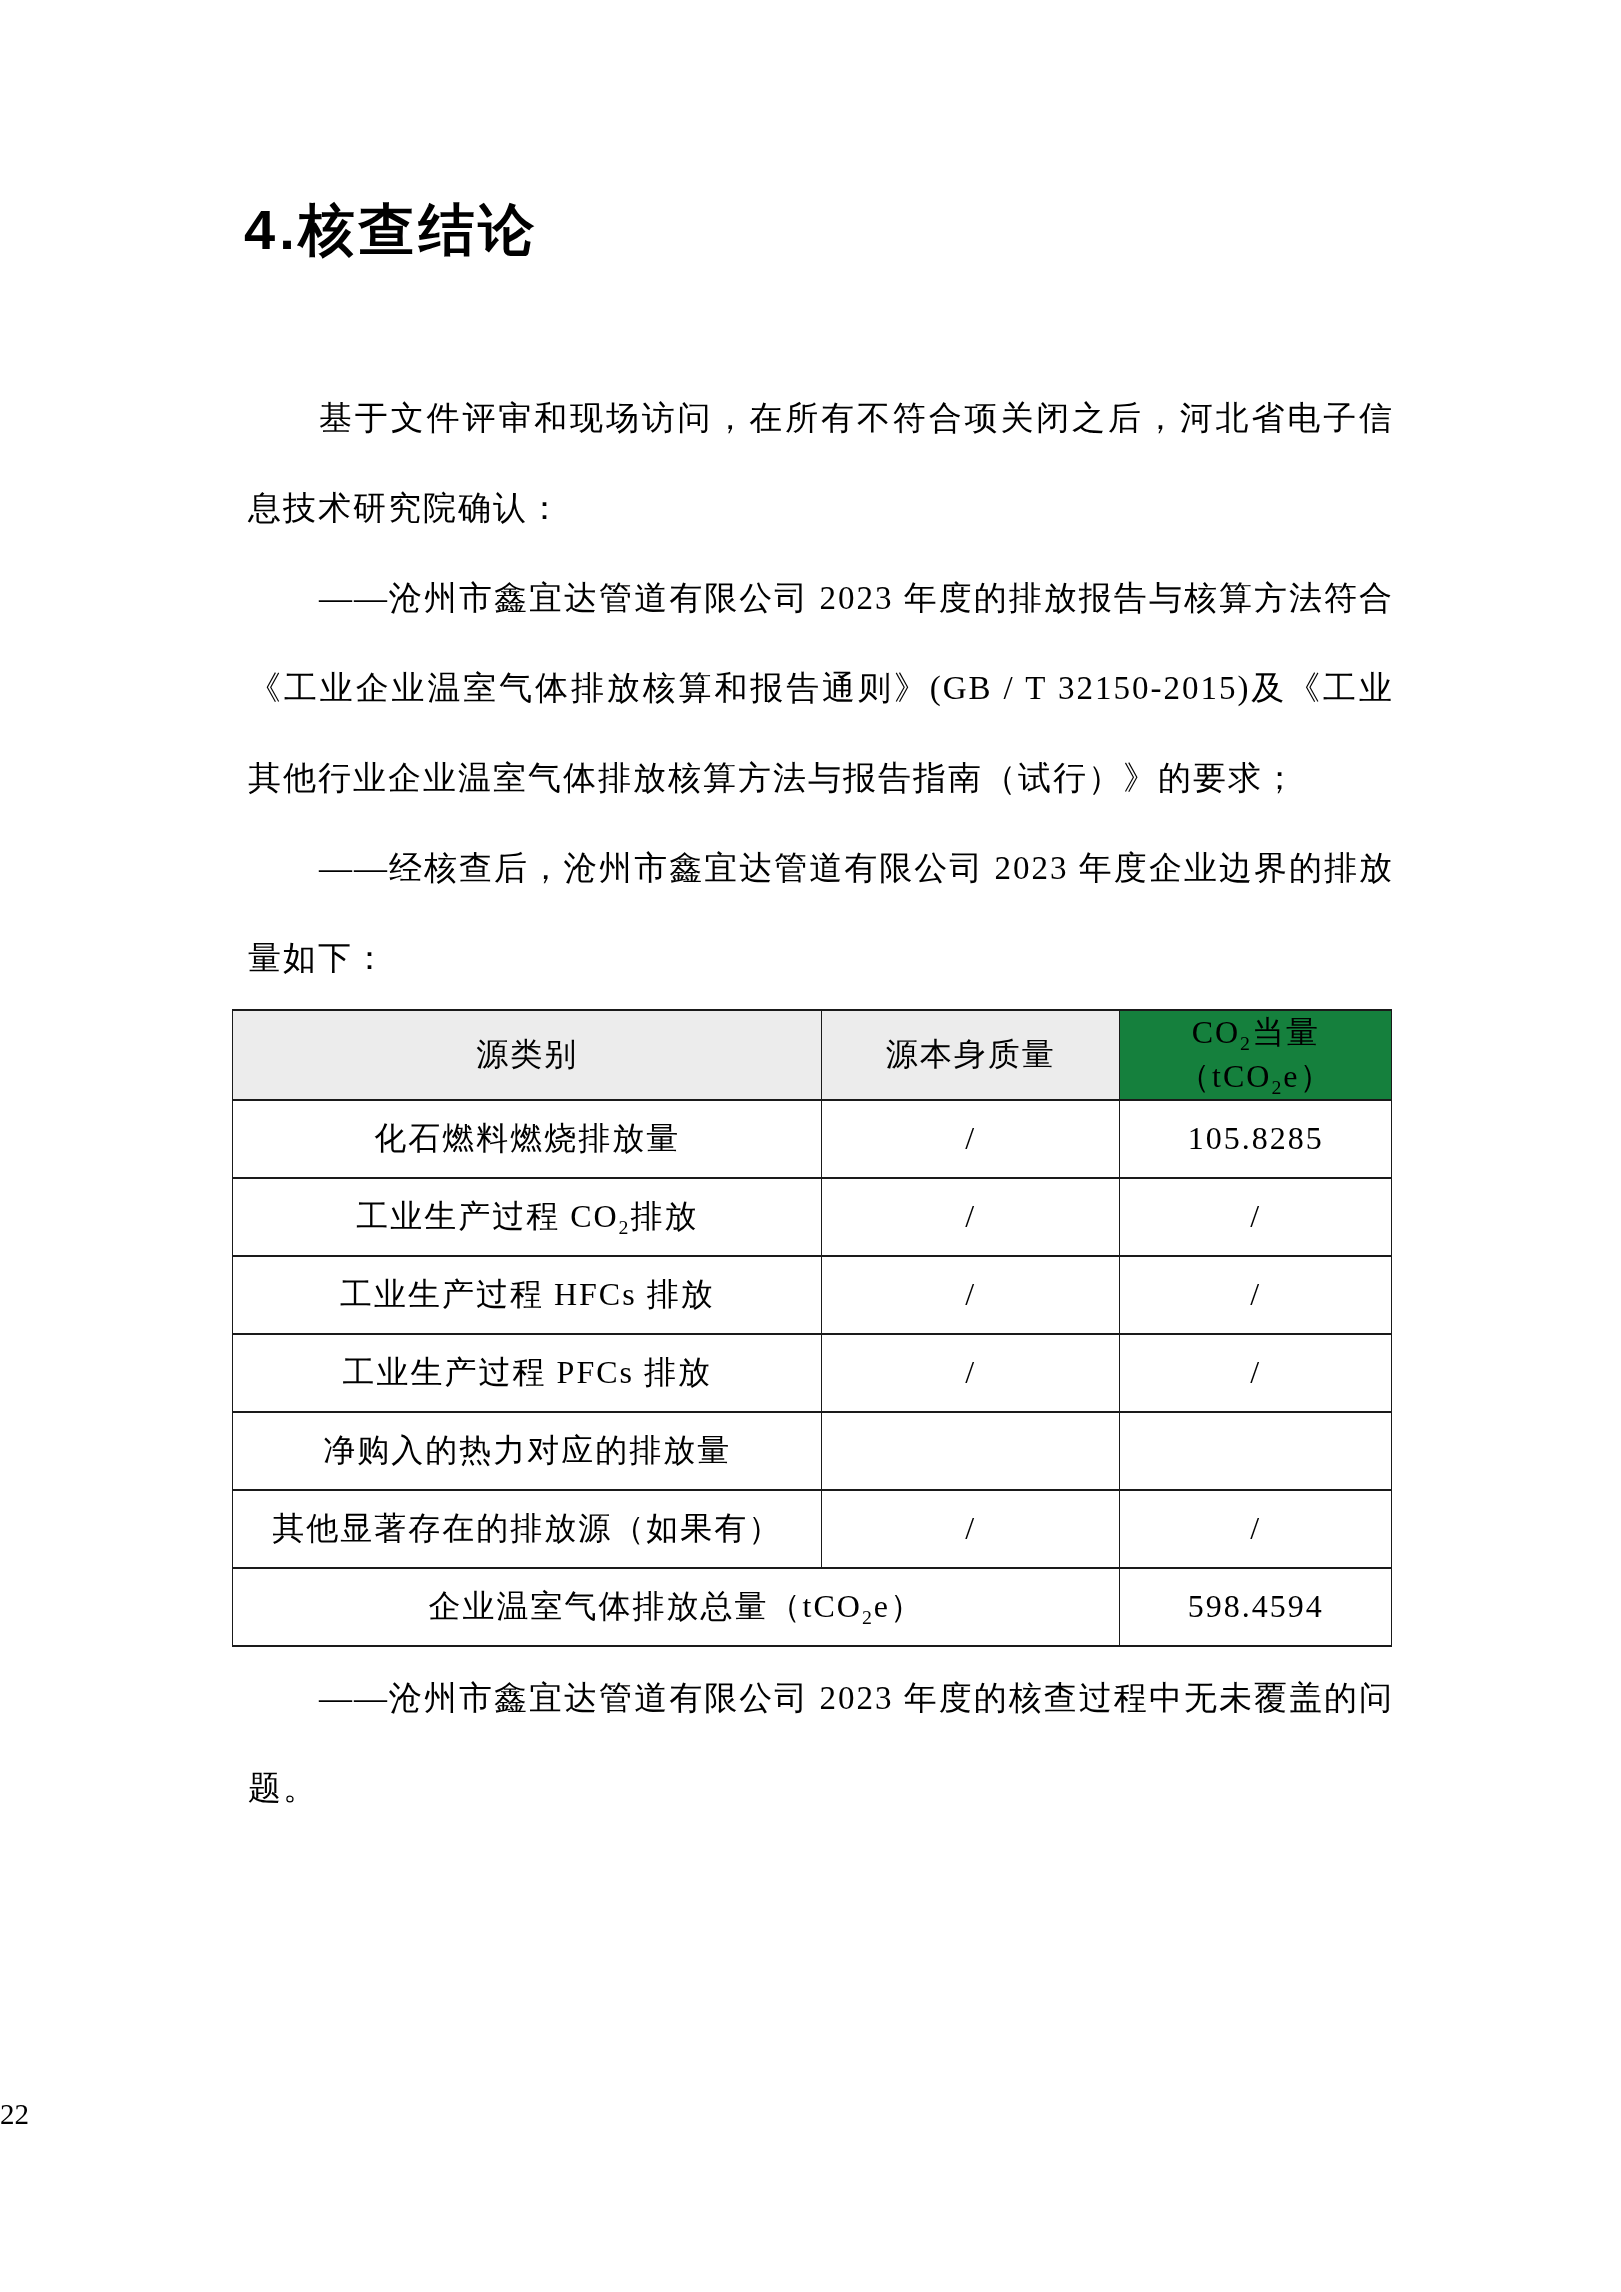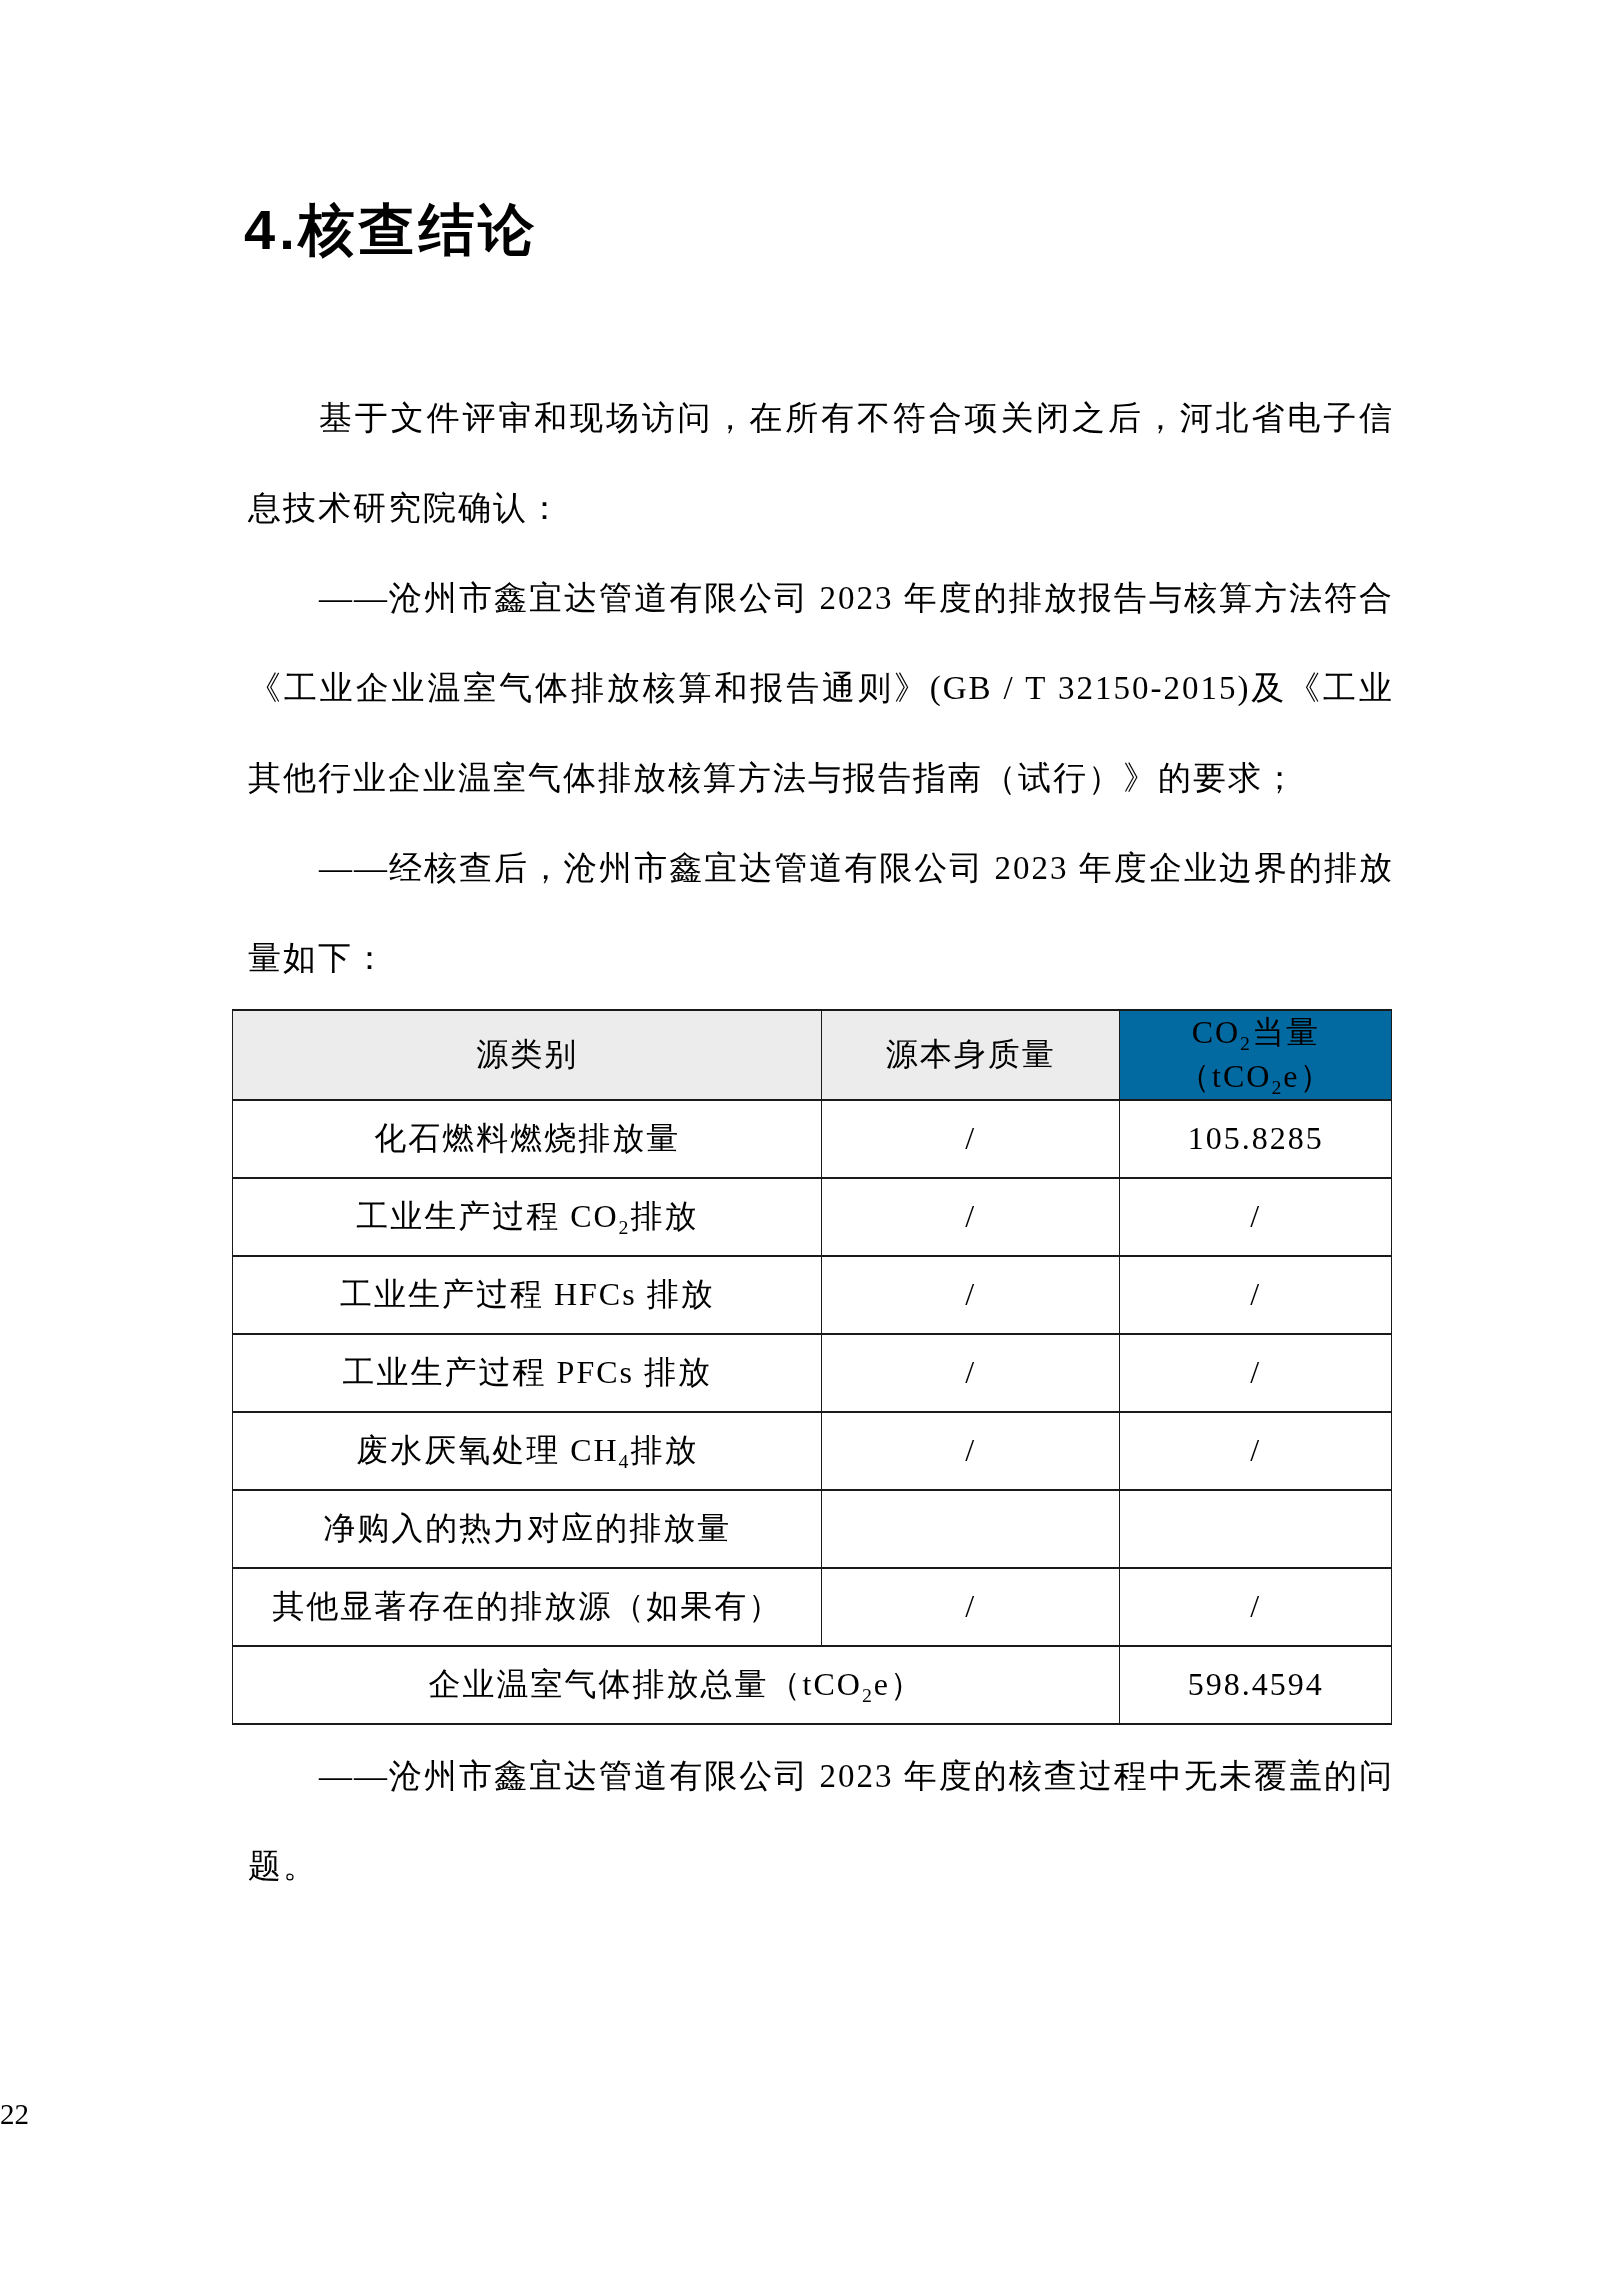--- a/index.html
+++ b/index.html
@@ -78,46 +78,41 @@
     <table class="etable">
       <colgroup>
           <col class="c1">
           <col class="c2">
           <col class="c3">
         </colgroup>
       <thead>
         <tr>
           <th style="background: rgb(236, 236, 236);">源类别</th>
           <th style="background: rgb(236, 236, 236);">源本身质量</th>
-          <th style="background: #0369a1;">CO<sub>2</sub>当量（tCO<sub>2</sub>e）</th>
+          <th style="background: #15803d;">CO<sub>2</sub>当量（tCO<sub>2</sub>e）</th>
         </tr>
       </thead>
       <tbody>
         <tr>
           <td>化石燃料燃烧排放量</td>
           <td>/</td>
           <td>105.8285</td>
         </tr>
         <tr>
           <td>工业生产过程 CO<sub>2</sub>排放</td>
           <td>/</td>
           <td>/</td>
         </tr>
         <tr>
           <td>工业生产过程 HFCs 排放</td>
           <td>/</td>
           <td>/</td>
         </tr>
         <tr>
           <td>工业生产过程 PFCs 排放</td>
-          <td>/</td>
-          <td>/</td>
-        </tr>
-        <tr>
-          <td>废水厌氧处理 CH<sub>4</sub>排放</td>
           <td>/</td>
           <td>/</td>
         </tr>
         <tr>
           <td>净购入的热力对应的排放量</td>
           <td></td>
           <td></td>
         </tr>
         <tr>
           <td>其他显著存在的排放源（如果有）</td>

